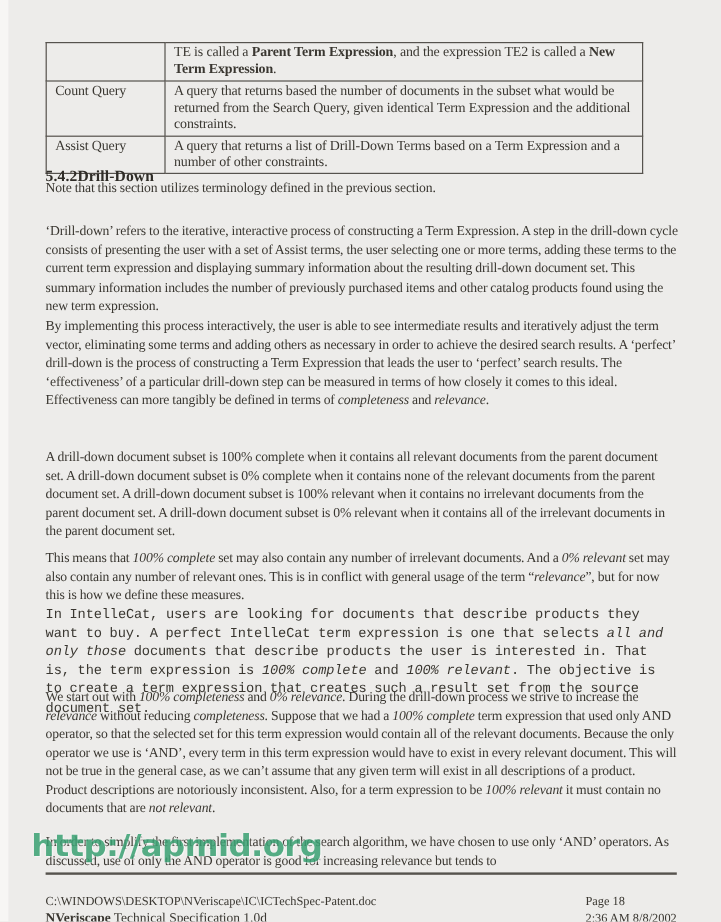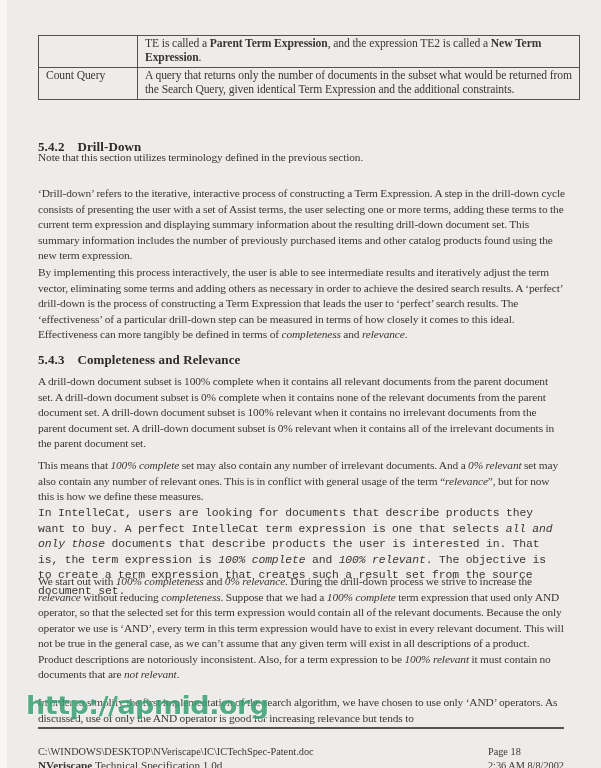--- a/index.html
+++ b/index.html
@@ -22,21 +22,21 @@
     content: "";
     position: absolute;
     left: 0; top: 0; bottom: 0;
     width: 7px;
     background: #f7f6f4;
   }
   
   .def-table {
     position: absolute;
     left: 38px; top: 35px;
-    width: 542px;
+    width: 498px;
     border-collapse: collapse;
     font-size: 11.6px;
     line-height: 13.9px;
     letter-spacing: -0.1px;
     color: #3a3731;
   }
   .def-table td {
     border: 1px solid #55524d;
     vertical-align: top;
     padding: 1px 7px 2px 7px;
@@ -45,21 +45,21 @@
   
   .heading {
     position: absolute;
     left: 38px;
     width: 527px;
     font-weight: bold;
     font-size: 13px;
     color: #2f2c27;
     letter-spacing: 0.1px;
   }
-  .heading .hnum { margin-right: 13px; }
+  .heading .hnum { }
   .para {
     position: absolute;
     left: 38px;
     width: 527px;
     font-size: 11.4px;
     line-height: 15.5px;
     letter-spacing: -0.12px;
     word-spacing: -0.2px;
     color: #3a3731;
   }
@@ -113,38 +113,39 @@
 <div class="page">
 
   <table class="def-table">
     <tbody>
       <tr>
         <td class="term"></td>
         <td class="def"><span>TE is called a </span><span style="font-weight: bold;">Parent Term Expression</span><span>, and the expression TE2 is called a </span><span style="font-weight: bold;">New Term Expression</span><span>.</span></td>
       </tr>
       <tr>
         <td class="term">Count Query</td>
-        <td class="def"><span>A query that returns only the number of documents in the subset what would be returned from the Search Query, given identical Term Expression and the additional constraints.</span></td>
+        <td class="def"><span>A query that returns based the number of documents in the subset what would be returned from the Search Query, given identical Term Expression and the additional constraints.</span></td>
+      </tr>
+      <tr>
+        <td class="term">Assist Query</td>
+        <td class="def"><span>A query that returns a list of Drill-Down Terms based on a Term Expression and a number of other constraints.</span></td>
       </tr>
     </tbody>
   </table>
 
   <div class="heading h542">
     <span class="hnum">5.4.2</span><span class="htitle">Drill-Down</span>
   </div>
 
   <div class="para p-note"><span>Note that this section utilizes terminology defined in the previous section.</span></div>
 
   <div class="para p-drilldown"><span>‘Drill-down’ refers to the iterative, interactive process of constructing a Term Expression.  A step in the drill-down cycle consists of presenting the user with a set of Assist terms, the user selecting one or more terms, adding these terms to the current term expression and displaying summary information about the resulting drill-down document set.  This summary information includes the number of previously purchased items and other catalog products found using the new term expression.</span></div>
 
   <div class="para p-implementing"><span>By implementing this process interactively, the user is able to see intermediate results and iteratively adjust the term vector, eliminating some terms and adding others as necessary in order to achieve the desired search results.  A ‘perfect’ drill-down is the process of constructing a Term Expression that leads the user to ‘perfect’ search results.  The ‘effectiveness’ of a particular drill-down step can be measured in terms of how closely it comes to this ideal.  Effectiveness can more tangibly be defined in terms of </span><span style="font-style: italic;">completeness</span><span> and </span><span style="font-style: italic;">relevance</span><span>.</span></div>
 
-  <div class="heading h543">
-    <span class="hnum">5.4.3</span><span class="htitle">Completeness and Relevance</span>
-  </div>
 
   <div class="para p-complete"><span>A drill-down document subset is 100% complete when it contains all relevant documents from the parent document set. A drill-down document subset is 0% complete when it contains none of the relevant documents from the parent document set. A drill-down document subset is 100% relevant when it contains no irrelevant documents from the parent document set. A drill-down document subset is 0% relevant when it contains all of the irrelevant documents in the parent document set.</span></div>
 
   <div class="para p-means"><span>This means that </span><span style="font-style: italic;">100% complete</span><span> set may also contain any number of irrelevant documents. And a </span><span style="font-style: italic;">0% relevant</span><span> set may also contain any number of relevant ones.  This is in conflict with general usage of the term “</span><span style="font-style: italic;">relevance</span><span>”, but for now this is how we define these measures.</span></div>
 
   <div class="para p-intellecat"><span>In IntelleCat, users are looking for documents that describe products they want to buy. A perfect IntelleCat term expression is one that selects </span><span style="font-style: italic;">all and only those</span><span> documents that describe products the user is interested in. That is, the term expression is </span><span style="font-style: italic;">100% complete</span><span> and </span><span style="font-style: italic;">100% relevant</span><span>.  The objective is to create a term expression that creates such a result set from the source document set.</span></div>
 
   <div class="para p-start"><span>We start out with </span><span style="font-style: italic;">100% completeness</span><span> and </span><span style="font-style: italic;">0% relevance</span><span>. During the drill-down process we strive to increase the </span><span style="font-style: italic;">relevance</span><span> without reducing </span><span style="font-style: italic;">completeness</span><span>.  Suppose that we had a </span><span style="font-style: italic;">100% complete</span><span> term expression that used only AND operator, so that the selected set for this term expression would contain all of the relevant documents. Because the only operator we use is ‘AND’, every term in this term expression would have to exist in every relevant document. This will not be true in the general case, as we can’t assume that any given term will exist in all descriptions of a product.  Product descriptions are notoriously inconsistent.  Also, for a term expression to be </span><span style="font-style: italic;">100% relevant</span><span> it must contain no documents that are </span><span style="font-style: italic;">not relevant</span><span>.</span></div>
 
   <div class="para p-simplify"><span>In order to simplify the first implementation of the search algorithm, we have chosen to use only ‘AND’ operators.  As discussed, use of only the AND operator is good for increasing relevance but tends to</span></div>

